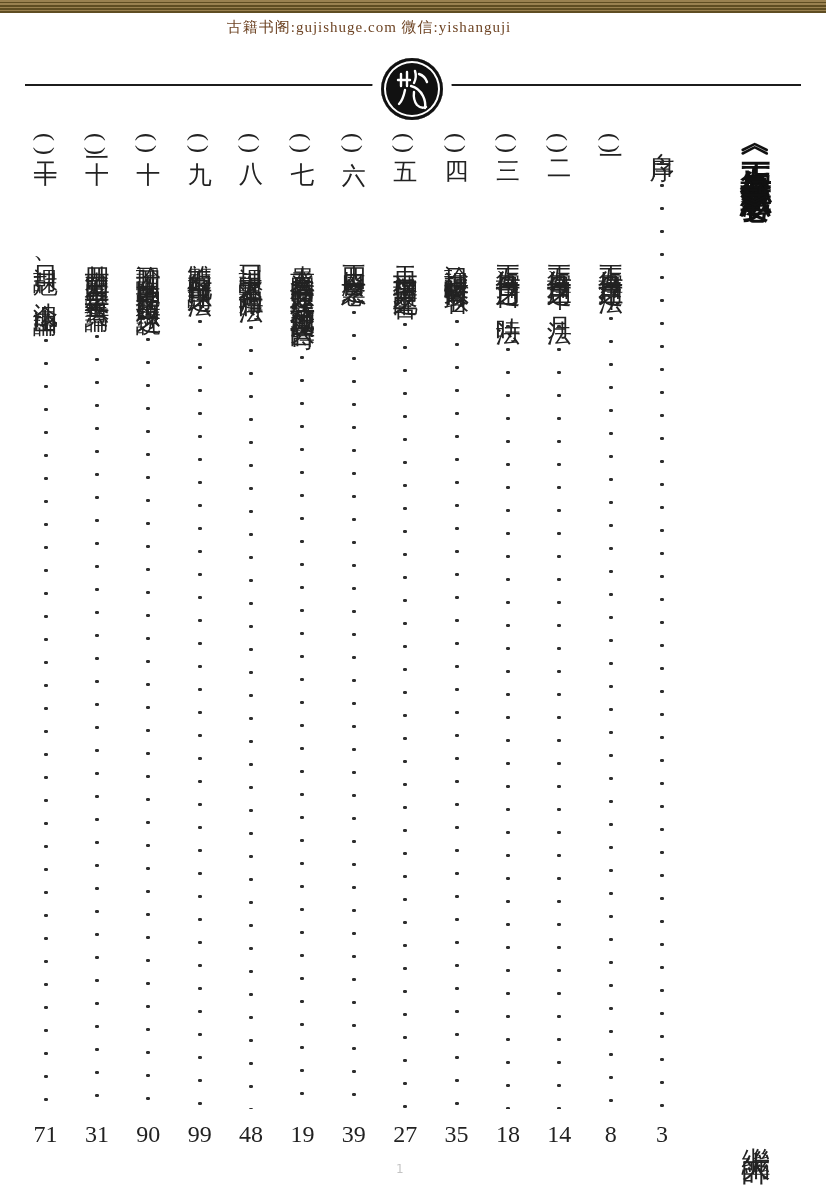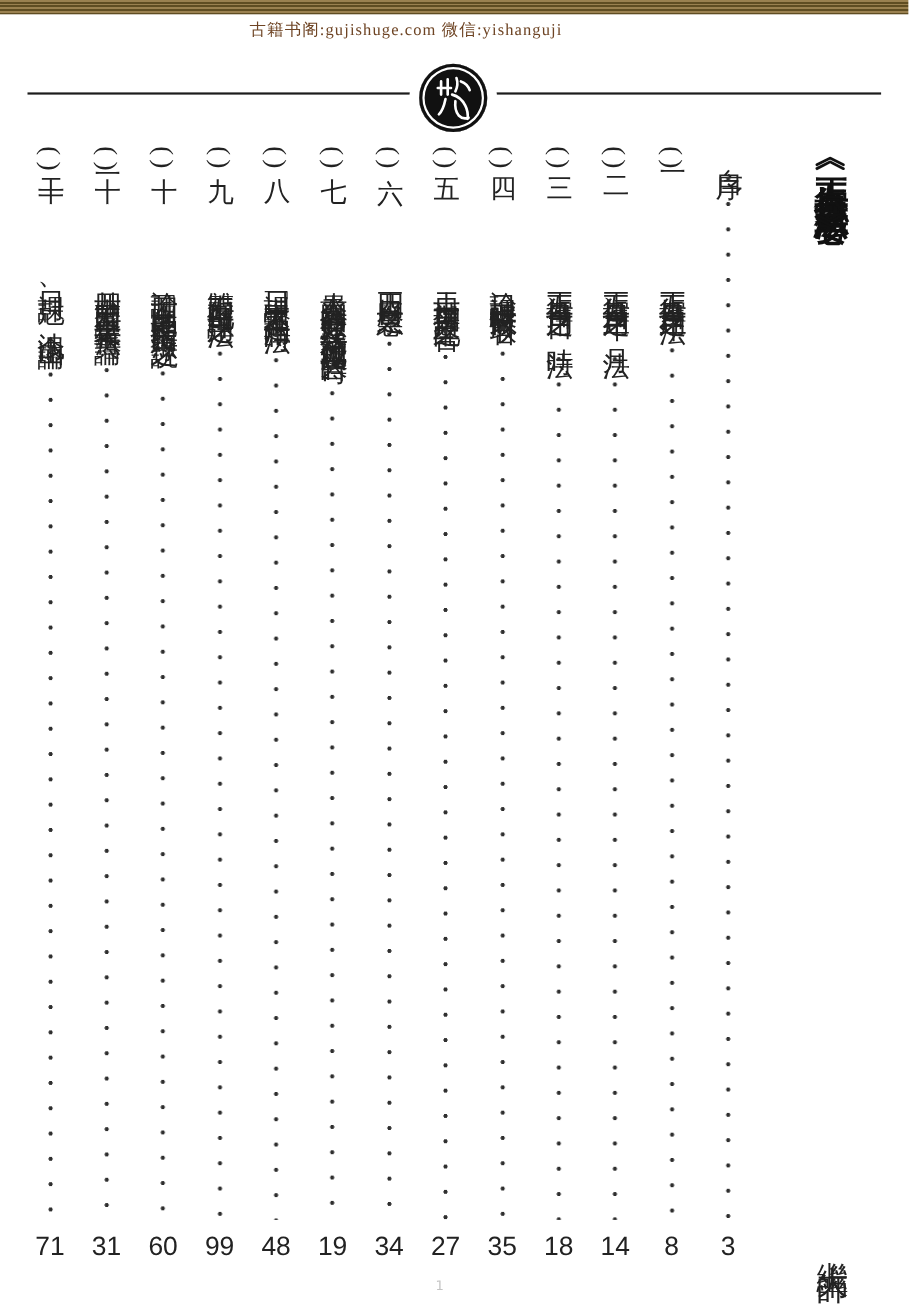--- a/index.html
+++ b/index.html
@@ -56,21 +56,21 @@
   .entry-title{
     font-size:25px;line-height:1;letter-spacing:3px;color:#222;
   }
   .leader{
     flex:1;width:8px;margin-top:12px;margin-bottom:4px;min-height:20px;
     background-image:radial-gradient(circle,#2e2e2e 1.7px,transparent 2px);
     background-size:8px 23px;background-repeat:repeat-y;background-position:center top;
   }
   .page-num{
     height:42px;display:flex;align-items:center;justify-content:center;
-    font-family:Liberation Sans, sans-serif;
+    font-family:Liberation Serif, serif;
     font-size:24px;color:#222;
   }
   .footer-mark{
     position:absolute;left:396px;top:1162px;font-size:12px;color:#555;opacity:.35;
     font-family:"DejaVu Sans",sans-serif;
   }
 </style>
 </head>
 <body>
 
@@ -138,21 +138,21 @@
     <div class="num vtext">(五)</div>
     <div class="entry-title vtext">十二日神與擇日上之配合</div>
     <div class="leader"></div>
     <div class="page-num">27</div>
   </div>
 
   <div class="toc-col">
     <div class="num vtext">(六)</div>
     <div class="entry-title vtext">正四廢日之禁忌</div>
     <div class="leader"></div>
-    <div class="page-num">34</div>
+    <div class="page-num">39</div>
   </div>
 
   <div class="toc-col">
     <div class="num vtext">(七)</div>
     <div class="entry-title vtext">貴人登天門時之原理及尋法《神藏殺沒四大吉時》</div>
     <div class="leader"></div>
     <div class="page-num">19</div>
   </div>
 
   <div class="toc-col">
@@ -166,21 +166,21 @@
     <div class="num vtext">(九)</div>
     <div class="entry-title vtext">雙山五行配日課之用法</div>
     <div class="leader"></div>
     <div class="page-num">99</div>
   </div>
 
   <div class="toc-col">
     <div class="num vtext">(十)</div>
     <div class="entry-title vtext">論廿四山之「乾坤艮巽山」無祿之説</div>
     <div class="leader"></div>
-    <div class="page-num">60</div>
+    <div class="page-num">90</div>
   </div>
 
   <div class="toc-col">
     <div class="num vtext">(十一)</div>
     <div class="entry-title vtext">廿四山雙山五行之「天干無貴」論</div>
     <div class="leader"></div>
     <div class="page-num">31</div>
   </div>
 
   <div class="toc-col">

